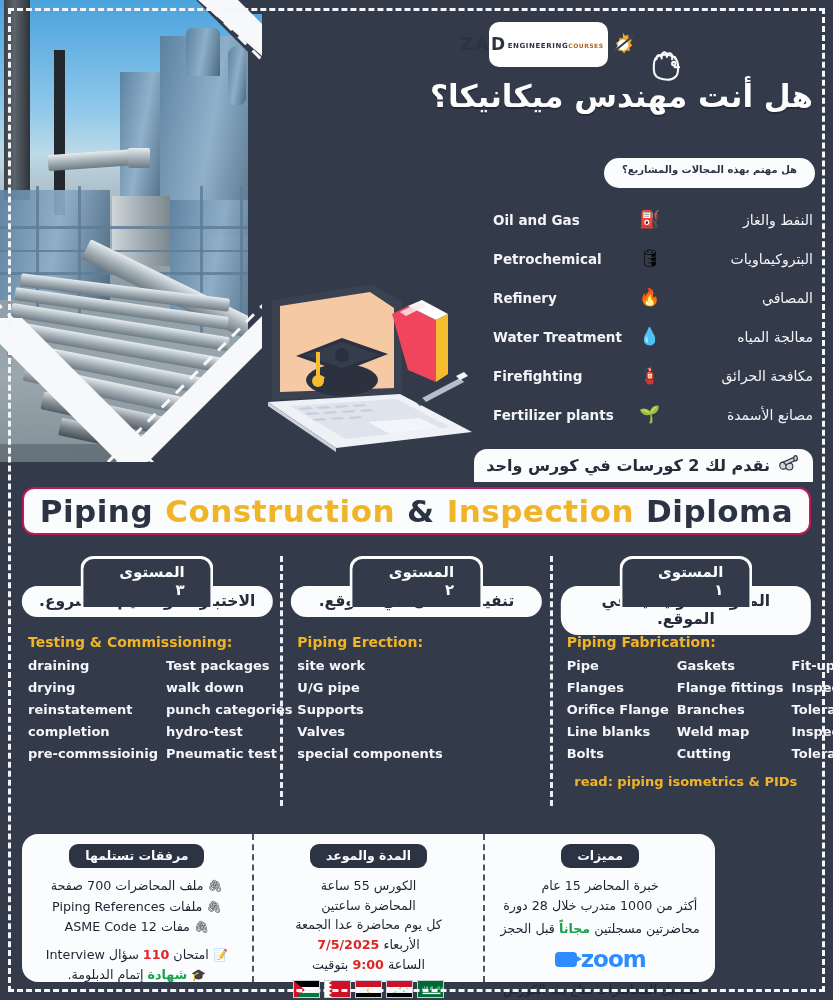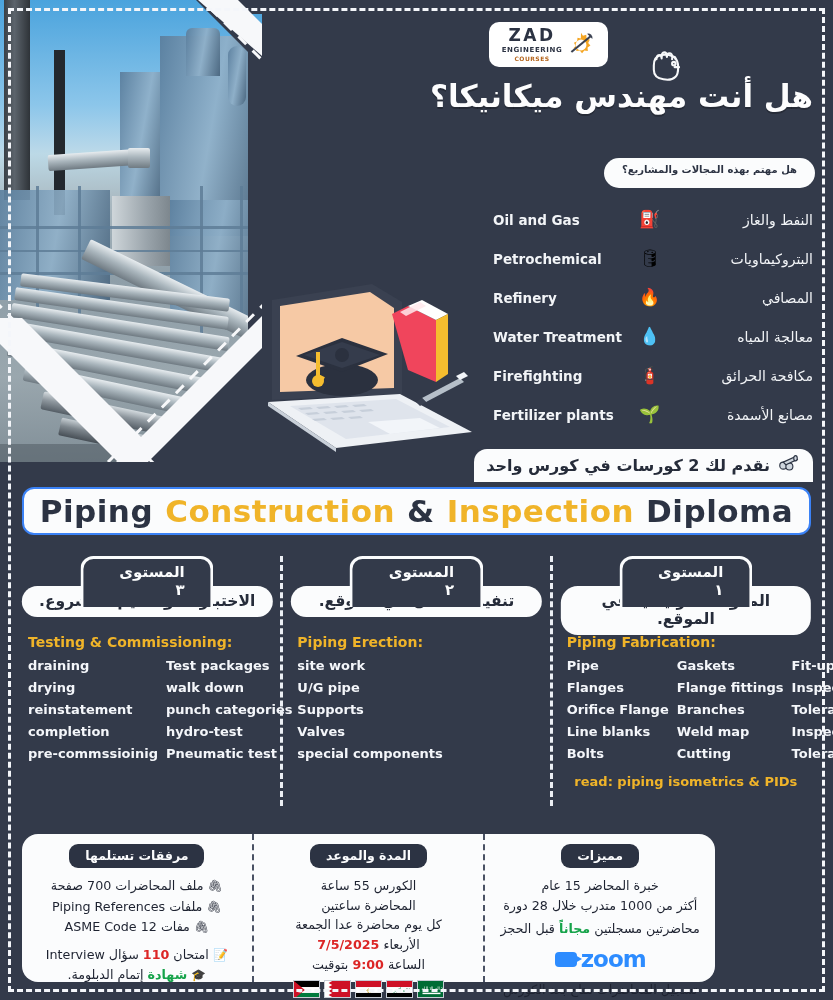--- a/index.html
+++ b/index.html
@@ -45,21 +45,21 @@
     z-index:4; pointer-events:none;
   }
 
   
   .logo{
     position:absolute; left:489px; top:22px; width:119px; height:45px;
     background:#fff; border-radius:10px;
     display:flex; align-items:center; justify-content:center; gap:5px;
     z-index:12;
   }
-  .logo-text{ display:flex; flex-direction:column; align-items:center; line-height:1; }
+  .logo-text{ display:flex; align-items:center; line-height:1; }
   .logo-zad{ font-size:17px; font-weight:bold; color:#2c3343; letter-spacing:2.5px; font-family:"DejaVu Sans", sans-serif;}
   .logo-eng{ font-size:7px; font-weight:bold; color:#2c3343; letter-spacing:.6px; margin-top:3px;}
   .logo-cou{ font-size:6px; font-weight:bold; color:#b5651d; letter-spacing:.5px; margin-top:2px;}
   .gear{ position:relative; width:28px; height:28px; }
 
   .fist{ position:absolute; left:645px; top:48px; width:42px; height:40px; z-index:12; }
 
   .main-title{
     position:absolute; right:20px; top:78px; z-index:12;
     color:#fdfdfe; font-size:31px; font-weight:bold;
@@ -105,21 +105,21 @@
     display:flex; align-items:center; gap:8px;
     border:2px solid #333a4a; border-bottom:none;
   }
   .offer-pill .pipe-ico{ font-size:16px; }
 
   
   .diploma{
     position:absolute; left:22px; top:487px; width:789px; height:48px;
     background:#fbfcfd; border-radius:12px; z-index:13;
     display:flex; align-items:center; justify-content:center; gap:12px;
-    border:2px solid #3b82f6;
+    border:2px solid #be185d;
   }
   .dip-w{ font-size:31px; font-weight:bold; letter-spacing:.5px; }
 
   
   .levels{
     position:absolute; left:14px; top:556px; width:805px; height:250px; z-index:10;
     display:flex;
   }
   .level{ flex:1; position:relative; padding:0 6px; }
   .level + .level{ border-left:3px dashed #eceff4; }

